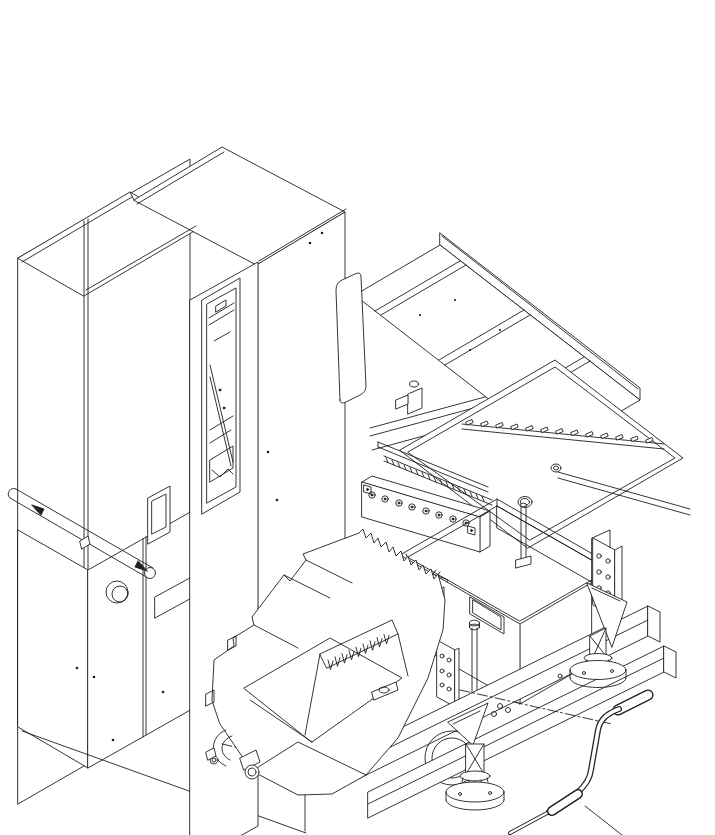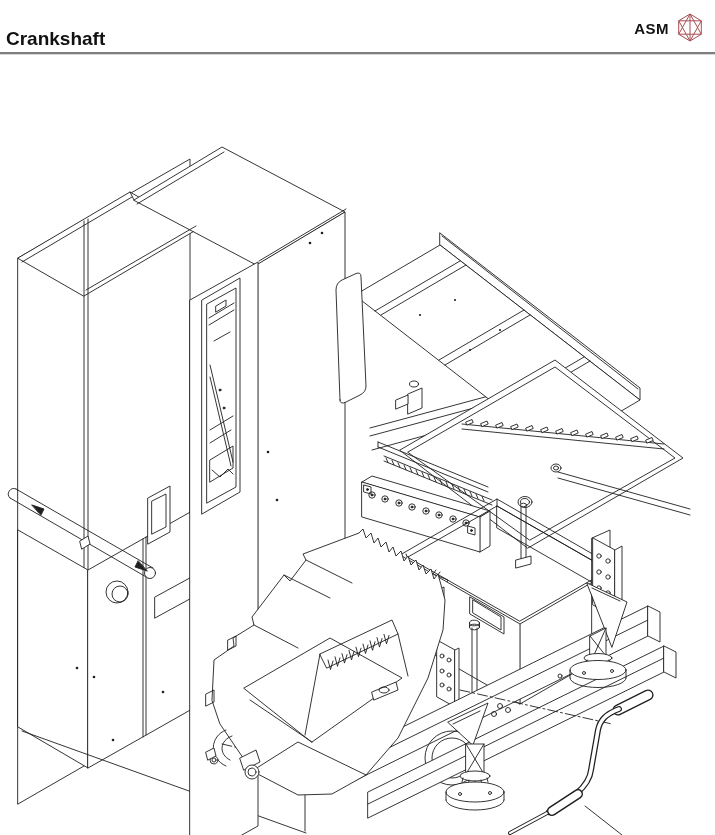--- a/index.html
+++ b/index.html
@@ -12,37 +12,20 @@
   .brand{position:absolute;right:10px;top:12px;display:flex;align-items:center;gap:6px;}
   .brand-text{font-size:15px;font-weight:600;letter-spacing:.5px;color:#111;}
   .fig{position:absolute;left:0;top:56px;width:715px;height:779px;}
   svg{display:block;}
 </style>
 </head>
 <body>
 
 <div class="page">
 
-  <div class="hdr">
-    <div class="title">Crankshaft</div>
-    <div class="brand">
-      <span class="brand-text">ASM</span>
-      <span>
-        <svg width="30" height="32" viewBox="0 0 30 32">
-          <g stroke="#a84e54" stroke-width="1" fill="none">
-            <polygon points="15,2 26.3,8.8 26.3,22.2 15,29 3.7,22.2 3.7,8.8"></polygon>
-            <polygon points="15,2 26.3,22.2 3.7,22.2"></polygon>
-            <polygon points="15,29 26.3,8.8 3.7,8.8"></polygon>
-            <line x1="15" y1="2" x2="15" y2="29"></line>
-          </g>
-        </svg>
-      </span>
-    </div>
-    <div class="rule"></div>
-  </div>
 
   <div class="fig">
   <svg width="715" height="779" viewBox="0 56 715 779">
   <g stroke="#1f1f1f" stroke-width="0.9" fill="none" stroke-linejoin="round" stroke-linecap="round">
 
     <g>
       <path d="M18 258 L190 159 L190 705 L18 804 Z" fill="#fff"></path>
       <path d="M18 258 L130 192 L196 230 L84 296 Z" fill="#fff"></path>
       <path d="M134 200 L222 147 L345 212 L257 265 Z" fill="#fff"></path>
       <path d="M130 192 L134 200"></path>

